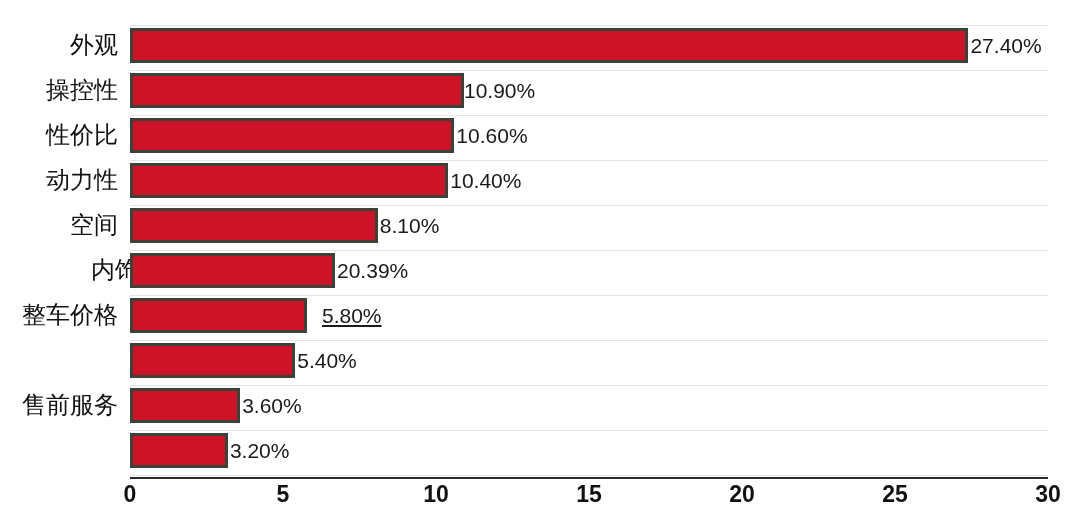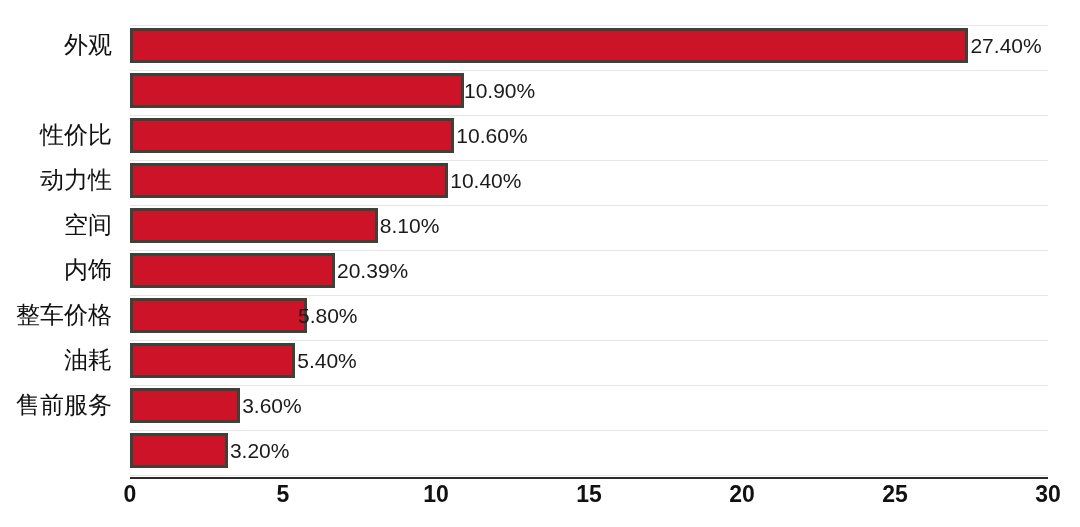--- a/index.html
+++ b/index.html
@@ -78,21 +78,21 @@
   .cat-label {
     position: absolute;
     right: 0;
     width: 128px;
     text-align: right;
     height: 35px;
     line-height: 35px;
     font-size: 24px;
     color: #111111;
     white-space: nowrap;
-    padding-right: 18px;
+    padding-right: 12px;
     box-sizing: border-box;
     font-family: "DejaVu Sans", "Liberation Sans", sans-serif;
   }
 
   .cat-labels-col {
     position: absolute;
     left: 0;
     top: 25px;
     width: 130px;
     height: 452px;
@@ -119,37 +119,37 @@
 </style>
 </head>
 <body>
 
 <div id="chart-root">
 
   <div class="cat-labels-col">
       <div class="cat-slot" style="top: 0px;">
         <div class="cat-label" style="top: 3px;">外观</div>
       </div>
+      <div class="cat-slot" style="top: 45px;">
+        <div class="cat-label" style="top: 3px;">操控性</div>
+      </div>
       <div class="cat-slot" style="top: 90px;">
         <div class="cat-label" style="top: 3px;">性价比</div>
       </div>
       <div class="cat-slot" style="top: 135px;">
         <div class="cat-label" style="top: 3px;">动力性</div>
       </div>
       <div class="cat-slot" style="top: 180px;">
         <div class="cat-label" style="top: 3px;">空间</div>
       </div>
-      <div class="cat-slot" style="top: 225px;">
+      <div class="cat-slot" style="top: 225px; margin-left: 21px;">
         <div class="cat-label" style="top: 3px;">内饰</div>
       </div>
       <div class="cat-slot" style="top: 270px;">
         <div class="cat-label" style="top: 3px;">整车价格</div>
-      </div>
-      <div class="cat-slot" style="top: 315px;">
-        <div class="cat-label" style="top: 3px;">油耗</div>
       </div>
       <div class="cat-slot" style="top: 360px;">
         <div class="cat-label" style="top: 3px;">售前服务</div>
       </div>
     </div>
 
   <div class="plot-area">
     <div id="gridlines">
         <div class="gridline" style="top: 0px;"></div>
         <div class="gridline" style="top: 45px;"></div>
@@ -183,21 +183,21 @@
         <div class="bar-row" style="top: 180px; width: 918px;">
           <div class="bar" style="width: 247.86px; background: rgb(204, 19, 40); border-color: rgb(60, 66, 56);"></div>
           <div class="bar-value" style="left: 247.86px;">8.10%</div>
         </div>
         <div class="bar-row" style="top: 225px; width: 918px;">
           <div class="bar" style="width: 205.02px; background: rgb(204, 19, 40); border-color: rgb(60, 66, 56);"></div>
           <div class="bar-value" style="left: 205.02px;">20.39%</div>
         </div>
         <div class="bar-row" style="top: 270px; width: 918px;">
           <div class="bar" style="width: 177.48px; background: rgb(204, 19, 40); border-color: rgb(60, 66, 56);"></div>
-          <div class="bar-value" style="left: 166px;">5.80%</div>
+          <div class="bar-value" style="left: 190px; text-decoration: underline;">5.80%</div>
         </div>
         <div class="bar-row" style="top: 315px; width: 918px;">
           <div class="bar" style="width: 165.24px; background: rgb(204, 19, 40); border-color: rgb(60, 66, 56);"></div>
           <div class="bar-value" style="left: 165.24px;">5.40%</div>
         </div>
         <div class="bar-row" style="top: 360px; width: 918px;">
           <div class="bar" style="width: 110.16px; background: rgb(204, 19, 40); border-color: rgb(60, 66, 56);"></div>
           <div class="bar-value" style="left: 110.16px;">3.60%</div>
         </div>
         <div class="bar-row" style="top: 405px; width: 918px;">

